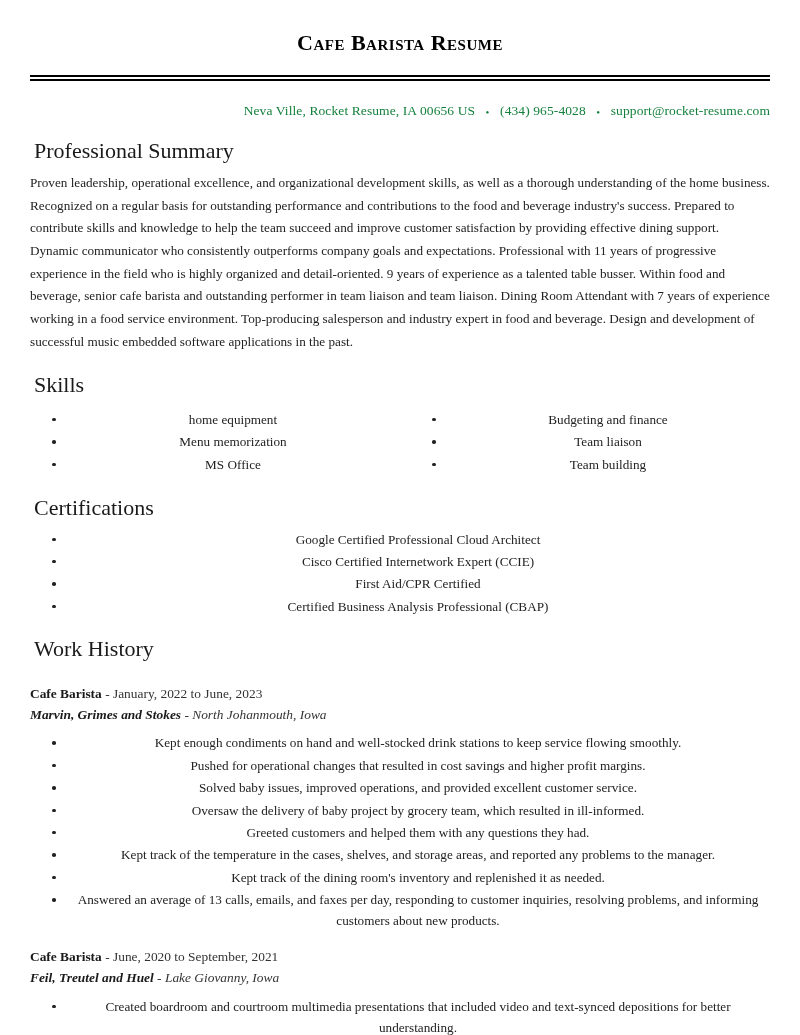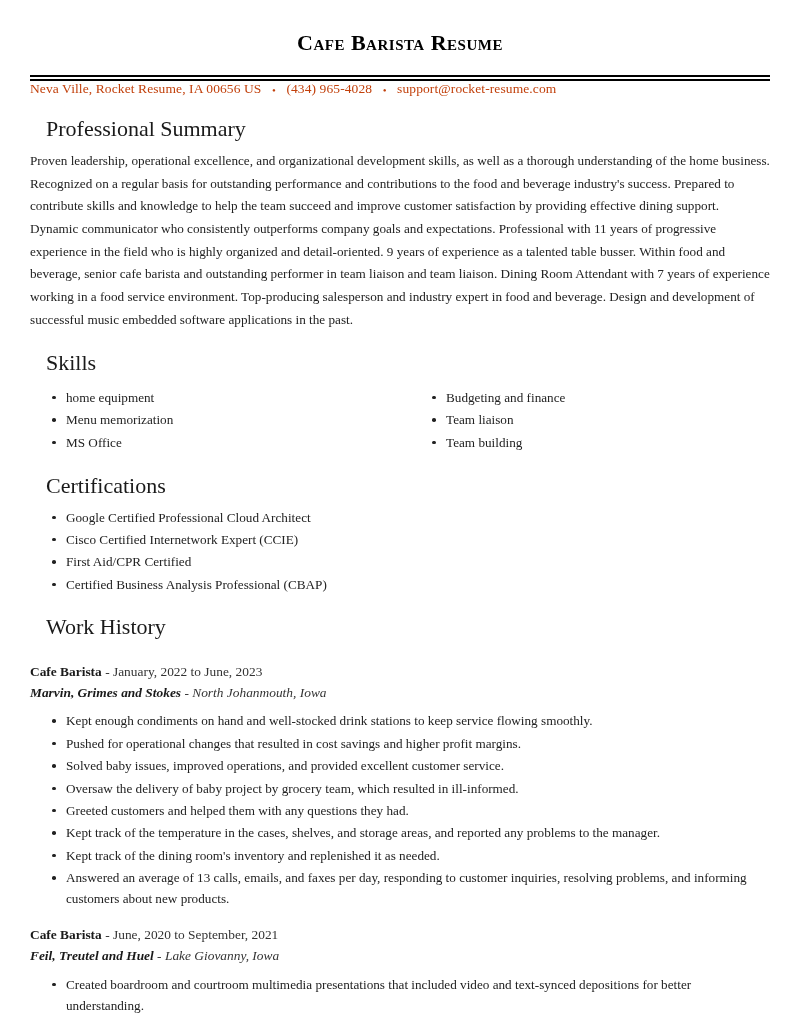--- a/index.html
+++ b/index.html
@@ -47,55 +47,57 @@
     height: 2px;
     background: #ffffff;
     width: 100%;
   }
   .divider .rule-thin {
     height: 2px;
     background: #000000;
     width: 100%;
   }
   .contact-line {
-    text-align: left;
+    text-align: right;
     font-size: 13.5px;
-    color: #c2410c;
+    color: #15803d;
+    margin-top: 22px;
     letter-spacing: 0.1px;
   }
   .contact-sep {
     padding: 0 7px;
     font-size: 11px;
     vertical-align: middle;
   }
 
   
   .section {
     margin-top: 18px;
   }
   .section-title {
     font-size: 22px;
     font-weight: 400;
     color: #1a1a1a;
-    margin: 0 0 7px 16px;
+    margin: 0 0 7px 4px;
     line-height: 1.25;
   }
   .body-text {
     font-size: 13.2px;
     line-height: 1.72;
     color: #222222;
     margin: 0;
     text-align: left;
   }
 
   
   ul.bullets {
     margin: 3px 0 0 0;
     padding-left: 22px;
     list-style: none;
+    text-align: center;
   }
   ul.bullets > li {
     position: relative;
     font-size: 13.2px;
     line-height: 1.62;
     color: #222222;
     padding-left: 14px;
     margin-bottom: 1px;
   }
   ul.bullets > li::before {

